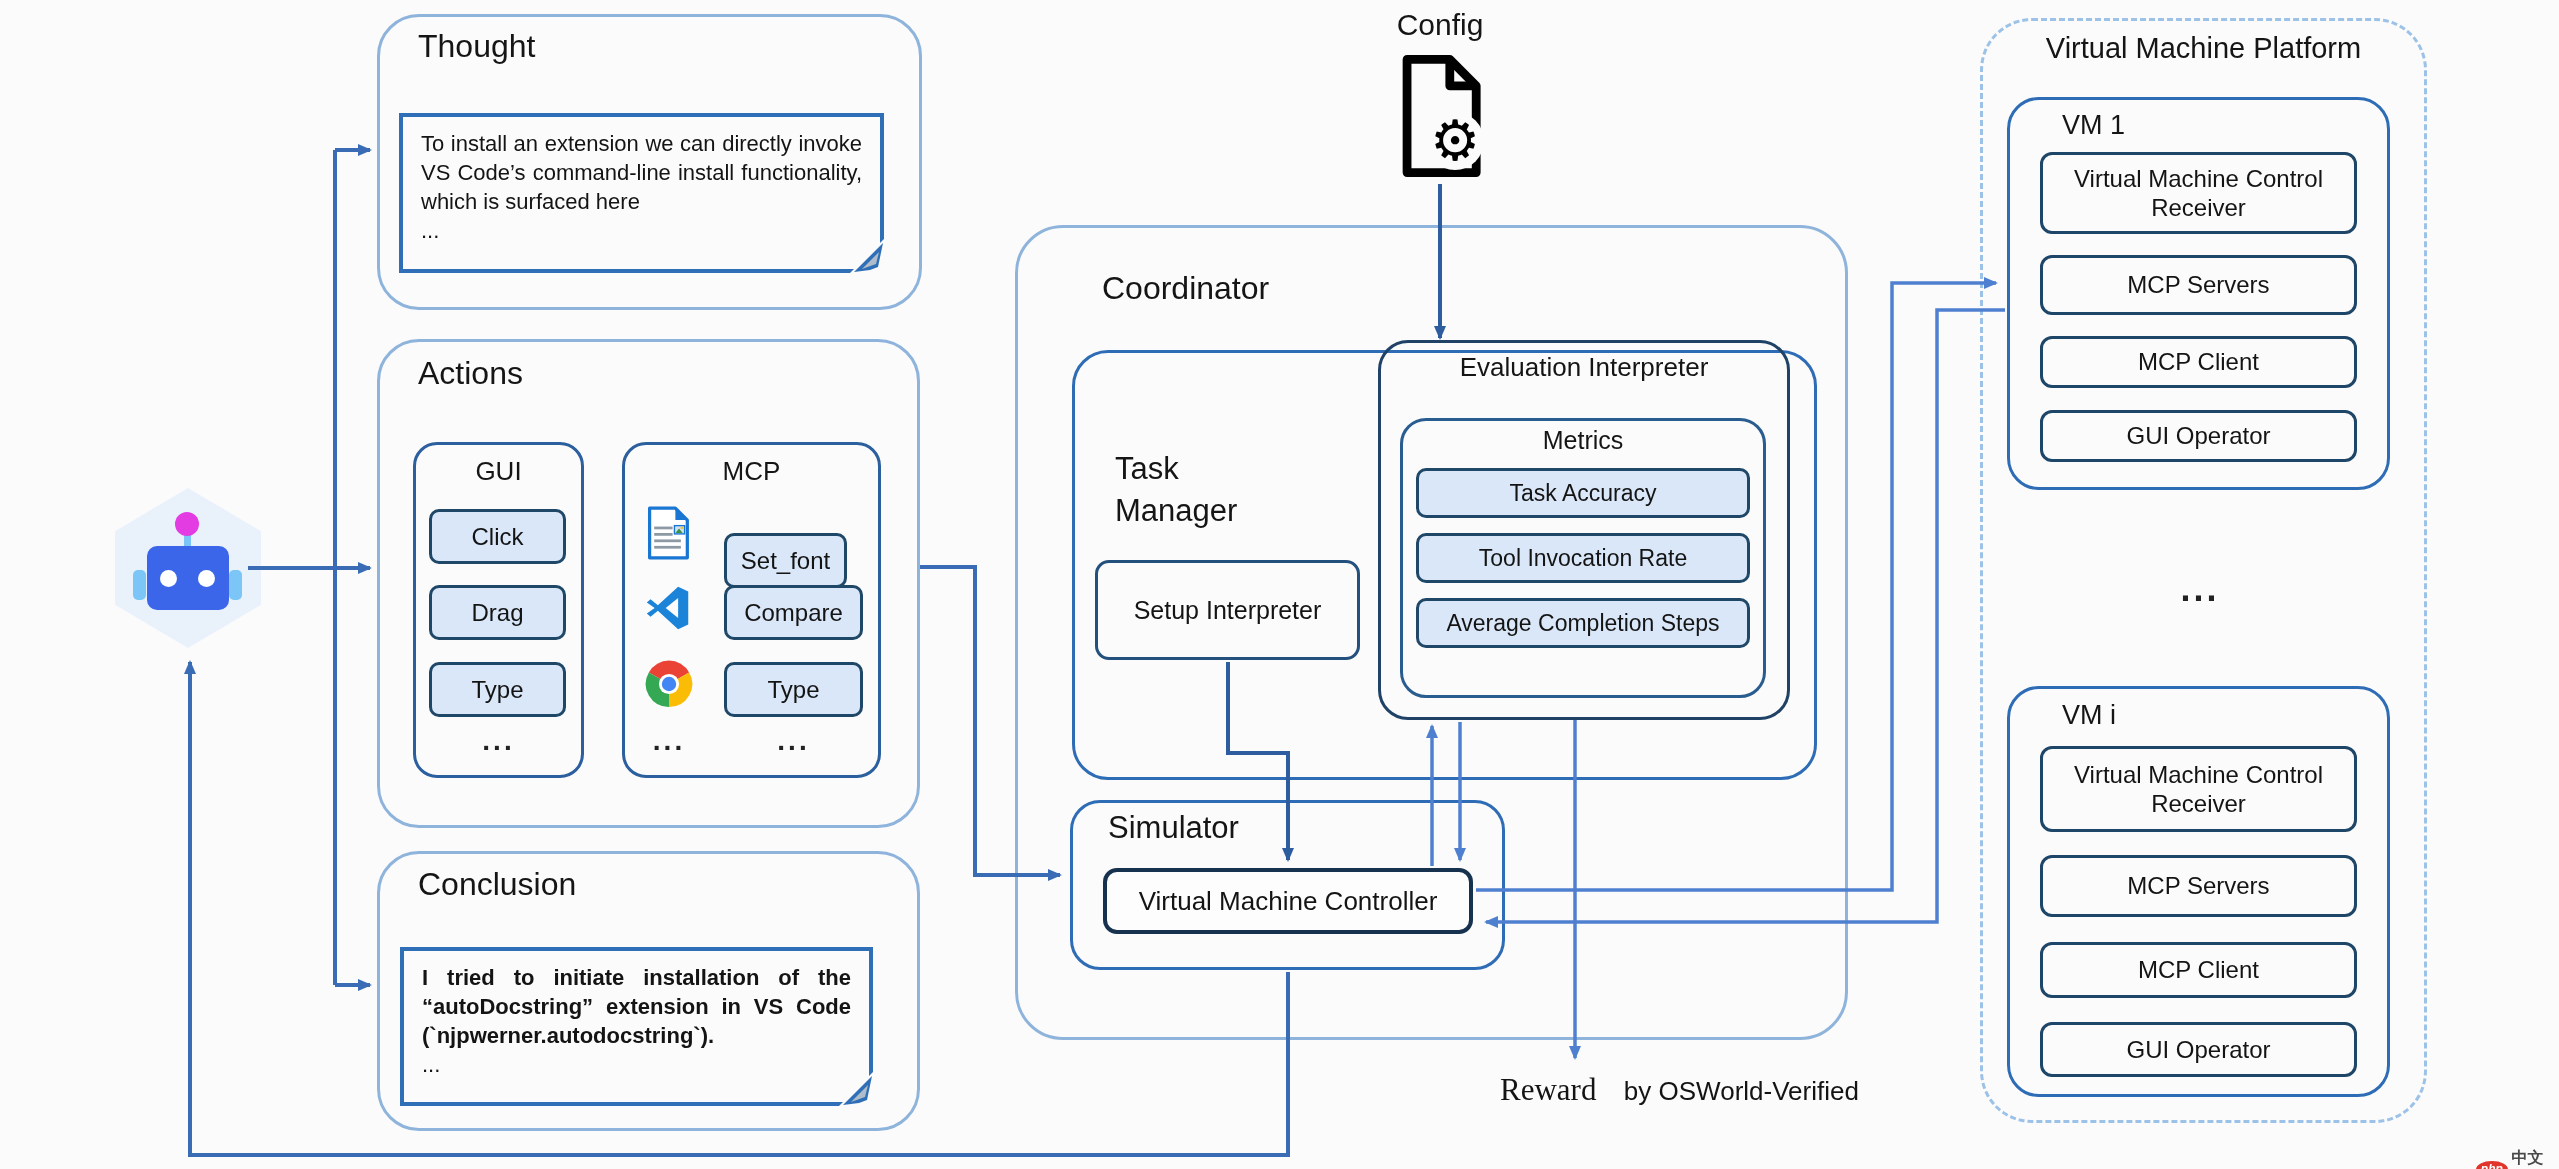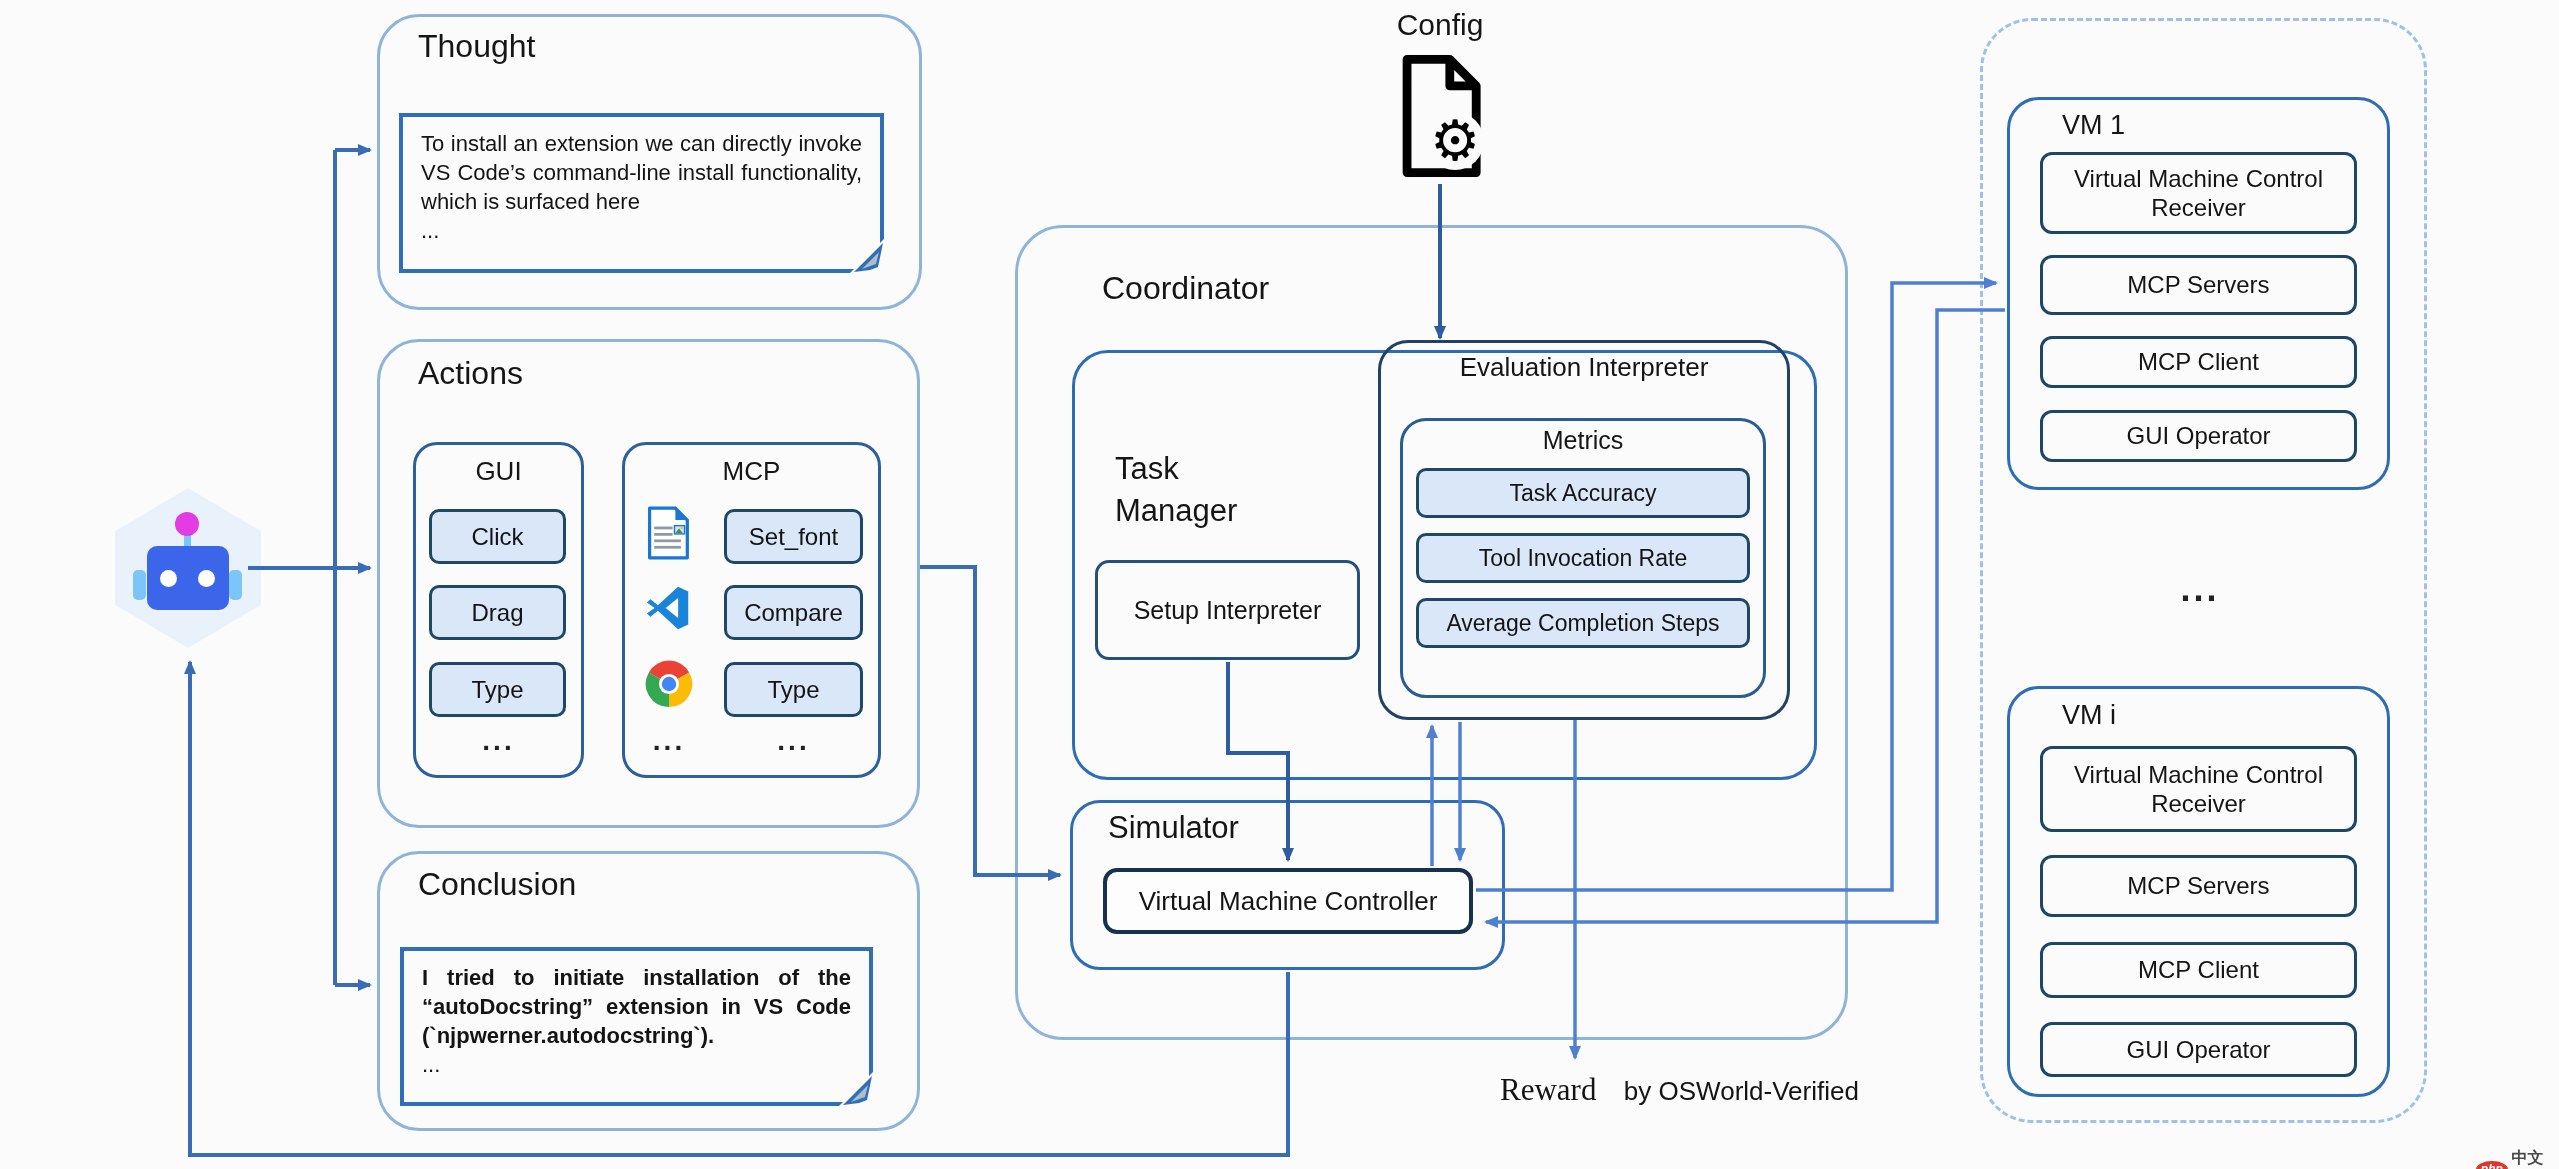--- a/index.html
+++ b/index.html
@@ -93,21 +93,21 @@
   <div class="abs" style="left:645px;top:660px;">
     <svg width="48" height="48" viewBox="0 0 100 100">
       <path d="M50 50 L8 26 A48 48 0 0 1 92 26 Z" fill="#ea4335"></path>
       <path d="M50 50 L8 26 A48 48 0 0 0 50 98 Z" fill="#34a853"></path>
       <path d="M50 50 L50 98 A48 48 0 0 0 92 26 Z" fill="#fbbc05"></path>
       <circle cx="50" cy="50" r="21" fill="#ffffff"></circle>
       <circle cx="50" cy="50" r="15" fill="#4285f4"></circle>
     </svg>
   </div>
 
-  <div class="abs btn" style="left:724px;top:509px;width:139px;height:55px;">Set_font</div>
+  <div class="abs btn" style="left:724px;top:533px;width:123px;height:55px;">Set_font</div>
   <div class="abs btn" style="left:724px;top:585px;width:139px;height:55px;">Compare</div>
   <div class="abs btn" style="left:724px;top:662px;width:139px;height:55px;">Type</div>
   <div class="abs ctr dots" style="left:645px;top:725px;width:48px;font-size:28px;">...</div>
   <div class="abs ctr dots" style="left:724px;top:725px;width:139px;font-size:28px;">...</div>
 
   <div class="abs box-light" style="left:377px;top:851px;width:543px;height:280px;"></div>
   <div class="abs title" style="left:418px;top:866px;font-size:32px;">Conclusion</div>
   <div class="abs note" style="left:400px;top:947px;width:473px;height:159px;padding:12px 18px;">
     <span class="note-text" style="display:block;font-weight:bold;">I tried to initiate installation of the “autoDocstring” extension in VS Code (`njpwerner.autodocstring`).</span>
     <span class="note-text" style="display:block;">...</span>
@@ -147,20 +147,21 @@
   <div class="abs box-mid" style="left:1070px;top:800px;width:435px;height:170px;border-radius:30px;"></div>
   <div class="abs title" style="left:1108px;top:810px;font-size:31px;">Simulator</div>
   <div class="abs ctr" style="left:1103px;top:868px;width:370px;height:66px;border:4px solid #16324f;border-radius:14px;font-size:26px;background:#fdfdfe;z-index:5;">Virtual Machine Controller</div>
 
   <div class="abs" style="left:1500px;top:1072px;white-space:nowrap;">
     <span style="font-size:31px;font-weight:500;font-family:Liberation Serif, serif;">Reward</span>
     <span style="font-size:26px;margin-left:23px;">by OSWorld-Verified</span>
   </div>
 
   <div class="abs box-dashed" style="left:1980px;top:18px;width:447px;height:1105px;"></div>
+  <div class="abs ctr title" style="left:1990px;top:32px;width:427px;font-size:29px;">Virtual Machine Platform</div>
 
   <div class="abs box-mid" style="left:2007px;top:97px;width:383px;height:393px;border-radius:32px;border-width:3px;"></div>
   <div class="abs title" style="left:2062px;top:110px;font-size:27px;">VM 1</div>
   <div class="abs vm-item" style="left:2040px;top:152px;width:317px;height:82px;">Virtual Machine Control Receiver</div>
   <div class="abs vm-item" style="left:2040px;top:255px;width:317px;height:60px;">MCP Servers</div>
   <div class="abs vm-item" style="left:2040px;top:336px;width:317px;height:52px;">MCP Client</div>
   <div class="abs vm-item" style="left:2040px;top:410px;width:317px;height:52px;">GUI Operator</div>
 
   <div class="abs ctr dots" style="left:2100px;top:568px;width:200px;font-size:36px;">...</div>
 

